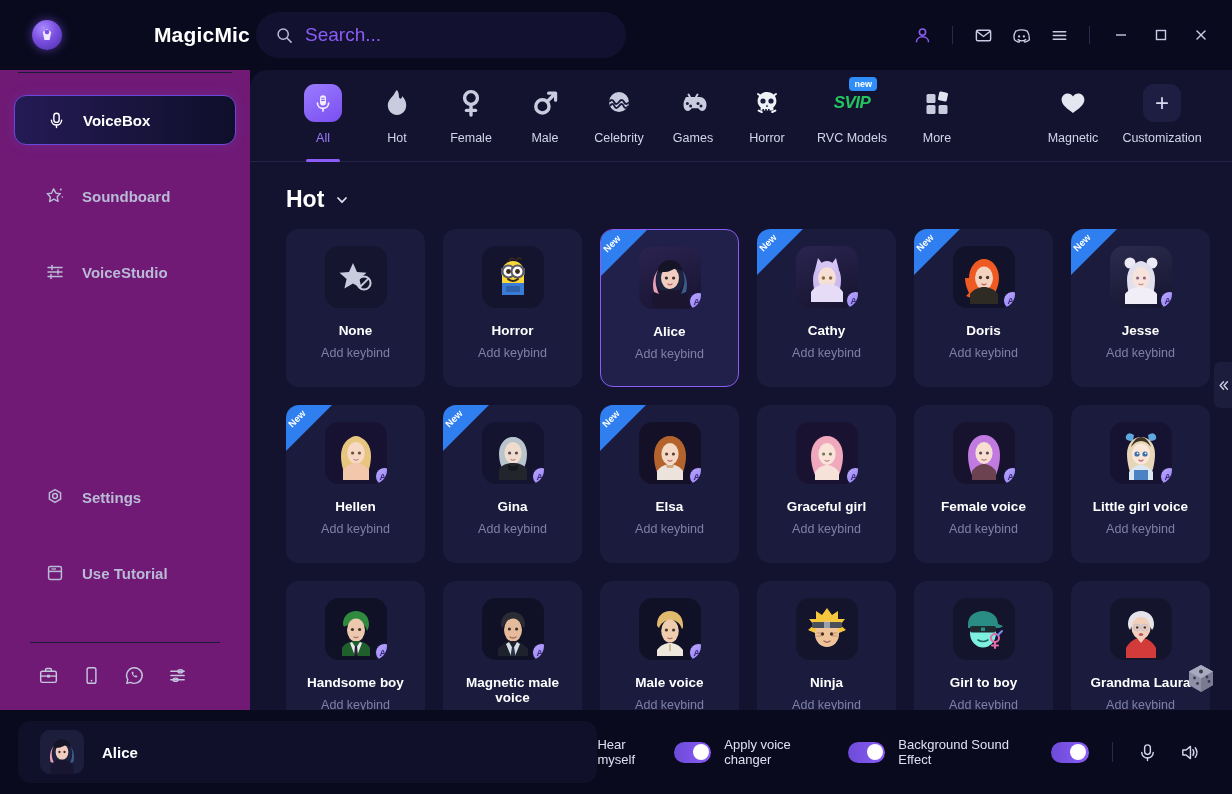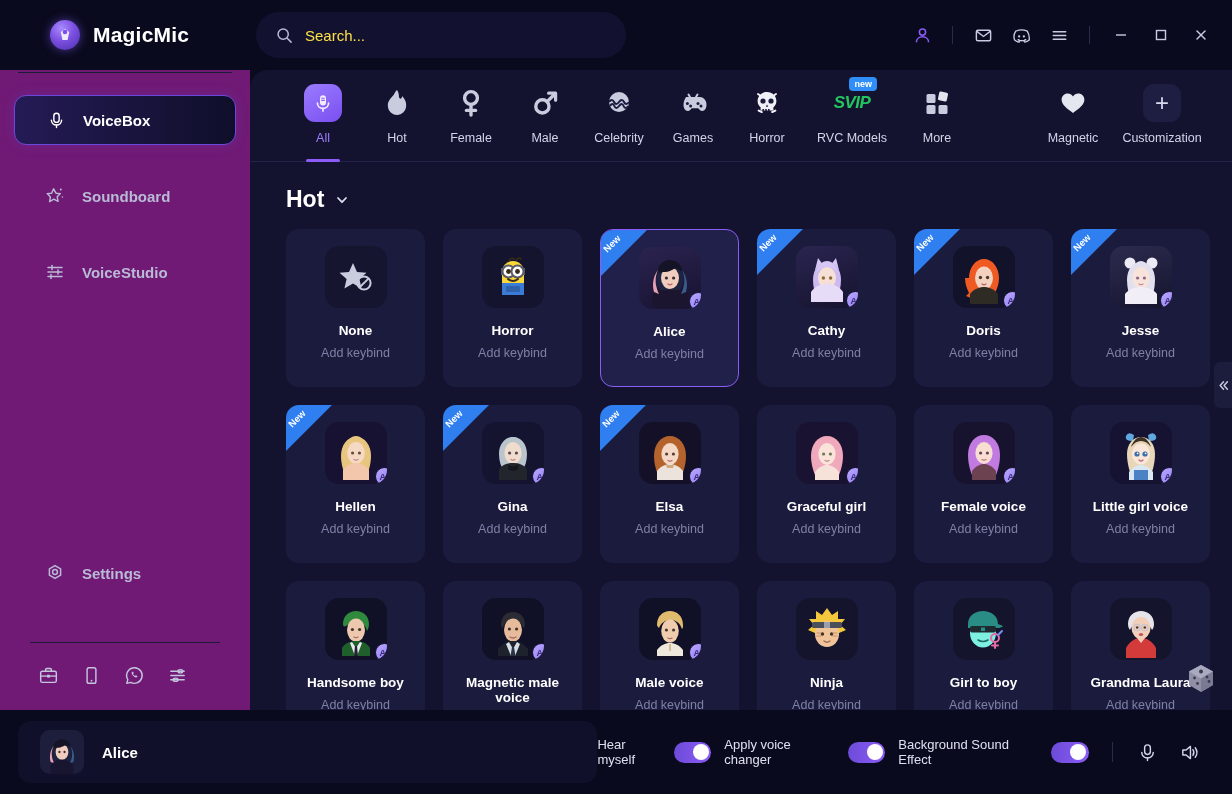--- a/index.html
+++ b/index.html
@@ -21,38 +21,39 @@
   
   .titlebar {
     height: 70px; flex: 0 0 70px;
     display: flex; align-items: center;
     background: #0a0a1e;
     position: relative; z-index: 20;
   }
   .brand {
     width: 250px; flex: 0 0 250px;
     display: flex; align-items: center; gap: 13px;
-    padding-left: 50px;
+    padding-left: 32px;
+    justify-content: space-between;
   }
   .brand-logo {
     width: 30px; height: 30px; border-radius: 50%;
     background: radial-gradient(circle at 38% 28%, #a98bff 0%, #7b4fe0 45%, #4a2fa8 100%);
     display: flex; align-items: center; justify-content: center;
     box-shadow: 0 0 10px rgba(130,90,255,.55);
   }
   .brand-name { color: #fff; font-size: 21px; font-weight: bold; letter-spacing: .2px; }
 
   .searchbox {
     width: 370px; height: 46px; border-radius: 23px;
     background: #121230;
     display: flex; align-items: center; gap: 12px;
     padding: 0 20px;
     margin-left: 6px;
   }
-  .searchbox .ph { color: #fde047; font-size: 15px; }
+  .searchbox .ph { color: #8b5cf6; font-size: 19px; }
 
   .tb-right {
     margin-left: auto; display: flex; align-items: center;
     gap: 6px; padding-right: 14px;
   }
   .tb-btn {
     width: 32px; height: 32px; display: flex;
     align-items: center; justify-content: center;
     color: #c9cbe4;
   }
@@ -350,20 +351,30 @@
       <div class="nav-item">
         <span class="ic">
           <svg width="20" height="20" viewBox="0 0 20 20">
               <path d="M10 2.6 L15.6 5.8 L15.6 12.2 L10 15.4 L4.4 12.2 L4.4 5.8 Z" fill="none" stroke="#b9bbd6" stroke-width="1.5" stroke-linejoin="round"></path>
               <circle cx="10" cy="9" r="2.4" fill="none" stroke="#b9bbd6" stroke-width="1.5"></circle>
             </svg>
         </span>
         <span>Settings</span>
       </div>
 
+      <div class="nav-item">
+        <span class="ic">
+          <svg width="20" height="20" viewBox="0 0 20 20">
+              <rect x="3.6" y="3.6" width="12.8" height="12.8" rx="1.6" fill="none" stroke="#b9bbd6" stroke-width="1.5"></rect>
+              <line x1="3.6" y1="8.4" x2="16.4" y2="8.4" stroke="#b9bbd6" stroke-width="1.5"></line>
+              <line x1="6.4" y1="6" x2="11" y2="6" stroke="#b9bbd6" stroke-width="1.3"></line>
+            </svg>
+        </span>
+        <span>Use Tutorial</span>
+      </div>
 
       <div class="social-divider"></div>
       <div class="social-row">
         <span>
           <svg width="21" height="21" viewBox="0 0 22 22">
               <rect x="2.8" y="6.6" width="16.4" height="11.6" rx="1.8" fill="none" stroke="#c4c6de" stroke-width="1.5"></rect>
               <path d="M8 6.6V4.8a1.2 1.2 0 0 1 1.2-1.2h3.6A1.2 1.2 0 0 1 14 4.8v1.8" fill="none" stroke="#c4c6de" stroke-width="1.5"></path>
               <line x1="2.8" y1="11.6" x2="19.2" y2="11.6" stroke="#c4c6de" stroke-width="1.4"></line>
               <rect x="9.6" y="10.2" width="2.8" height="3" fill="#c4c6de"></rect>
             </svg>

